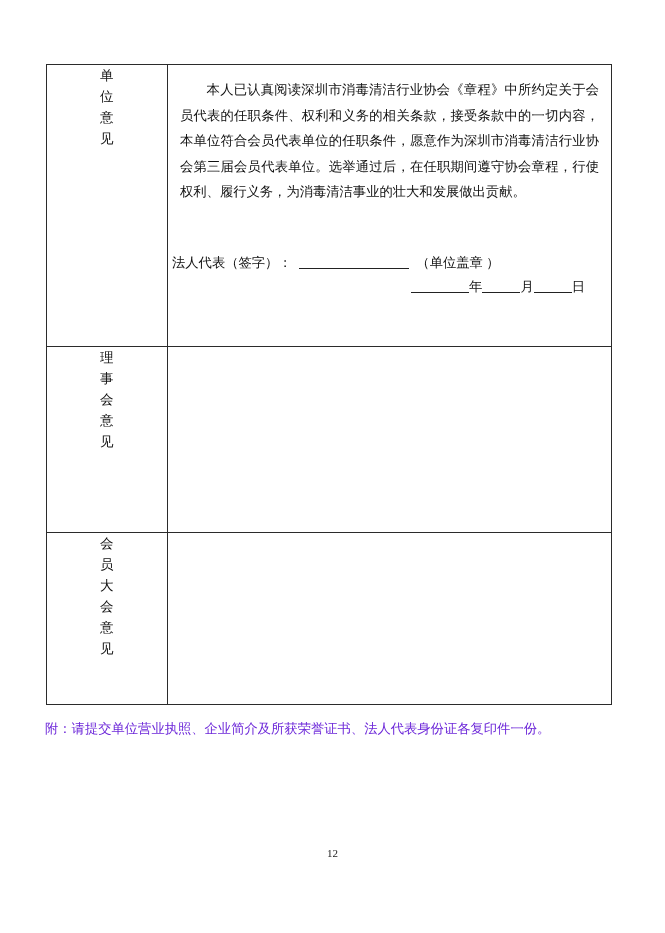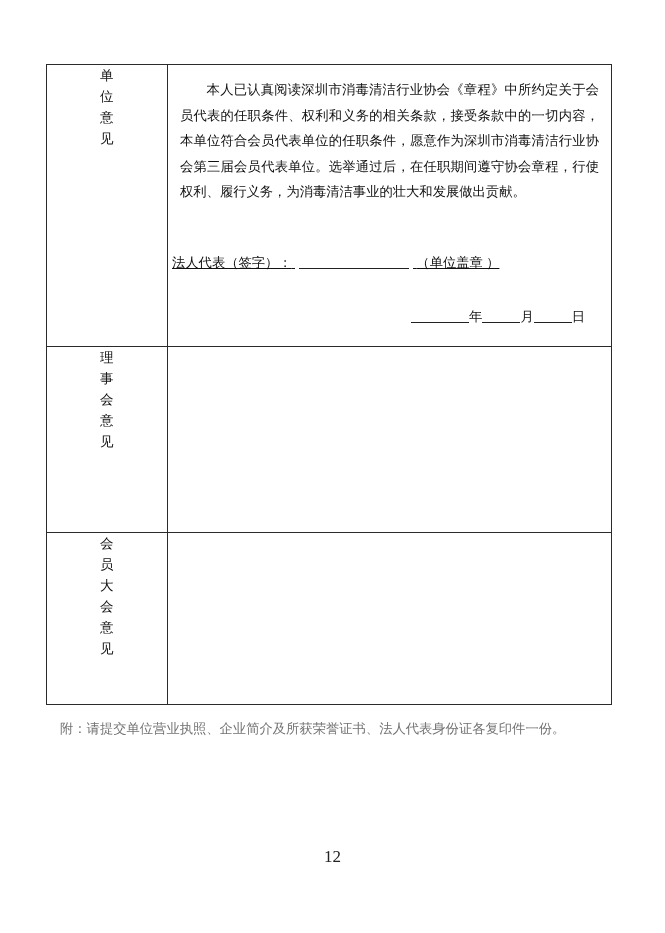--- a/index.html
+++ b/index.html
@@ -61,31 +61,29 @@
     text-align: justify;
     color: #111;
     margin: 12px;
   }
   .sig-row {
     margin-top: 46px;
     font-size: 13.3px;
     line-height: 24px;
     color: #111;
     padding-left: 4px;
-    text-decoration: underline;
   }
   .sig-line {
     display: inline-block;
     width: 110px;
     border-bottom: 1px solid #222;
     vertical-align: -2px;
     margin: 0 4px;
   }
   .date-row {
-    margin-top: 30px;
     font-size: 13.3px;
     line-height: 24px;
     color: #111;
     text-align: right;
     padding-right: 26px;
   }
   .date-blank-long {
     display: inline-block;
     width: 58px;
     border-bottom: 1px solid #222;
@@ -95,35 +93,35 @@
     display: inline-block;
     width: 38px;
     border-bottom: 1px solid #222;
     vertical-align: -2px;
   }
   .row-1 { height: 282px; }
   .row-2 { height: 186px; }
   .row-3 { height: 172px; }
   .note {
     position: absolute;
-    left: 46px;
+    left: 31px;
     top: 718px;
     width: 580px;
     font-size: 13.3px;
     line-height: 22px;
-    color: #737373;
+    color: #6d28d9;
     padding-left: 14px;
   }
   .page-number {
     position: absolute;
     left: 0;
     top: 847px;
     width: 665px;
     text-align: center;
-    font-size: 17px;
+    font-size: 11px;
     color: #222;
     font-family: "Liberation Serif", "DejaVu Serif", serif;
   }
 </style>
 </head>
 <body>
 
 <div class="page">
 
   <table class="form-table">

